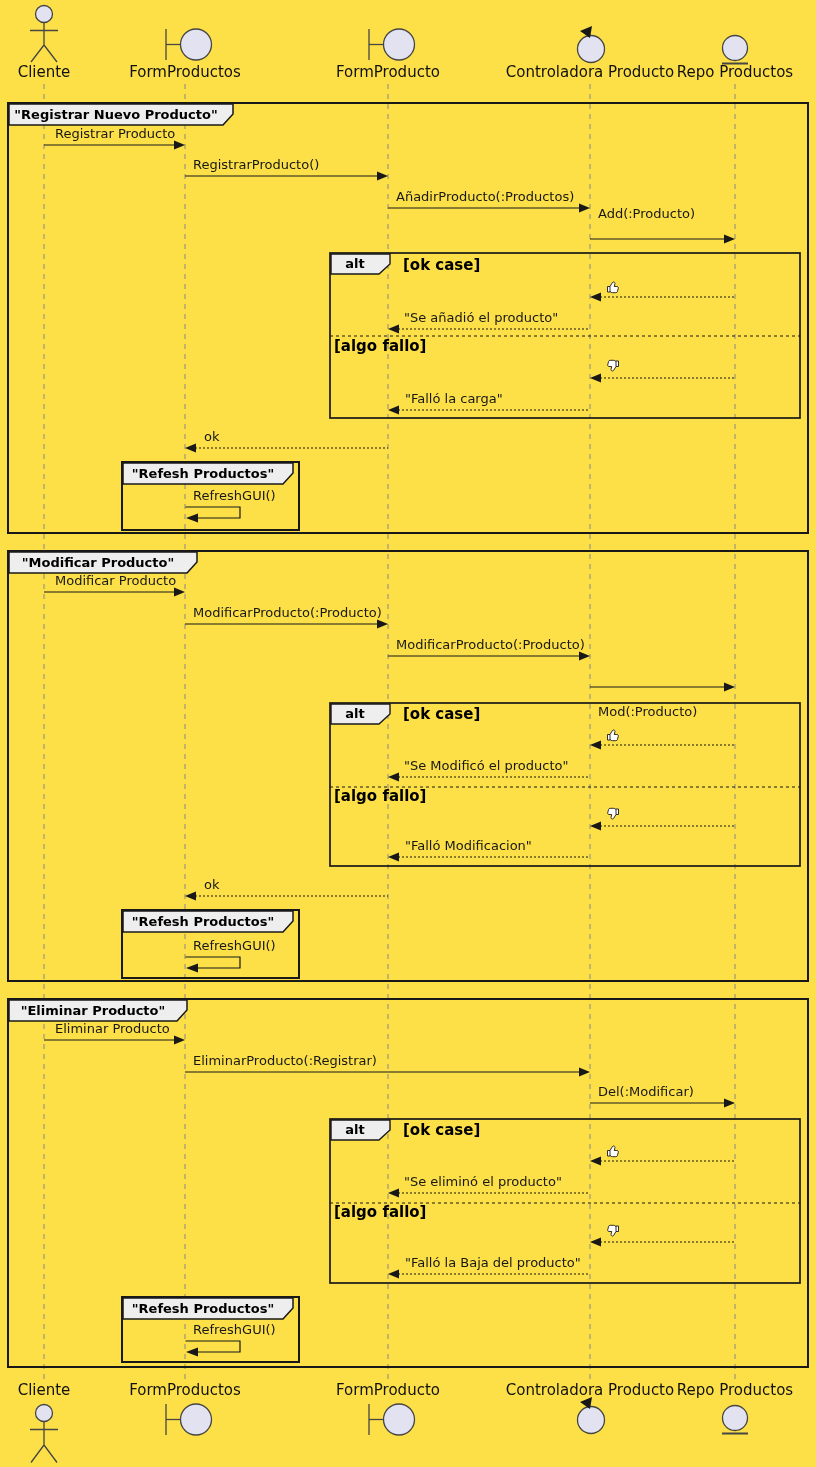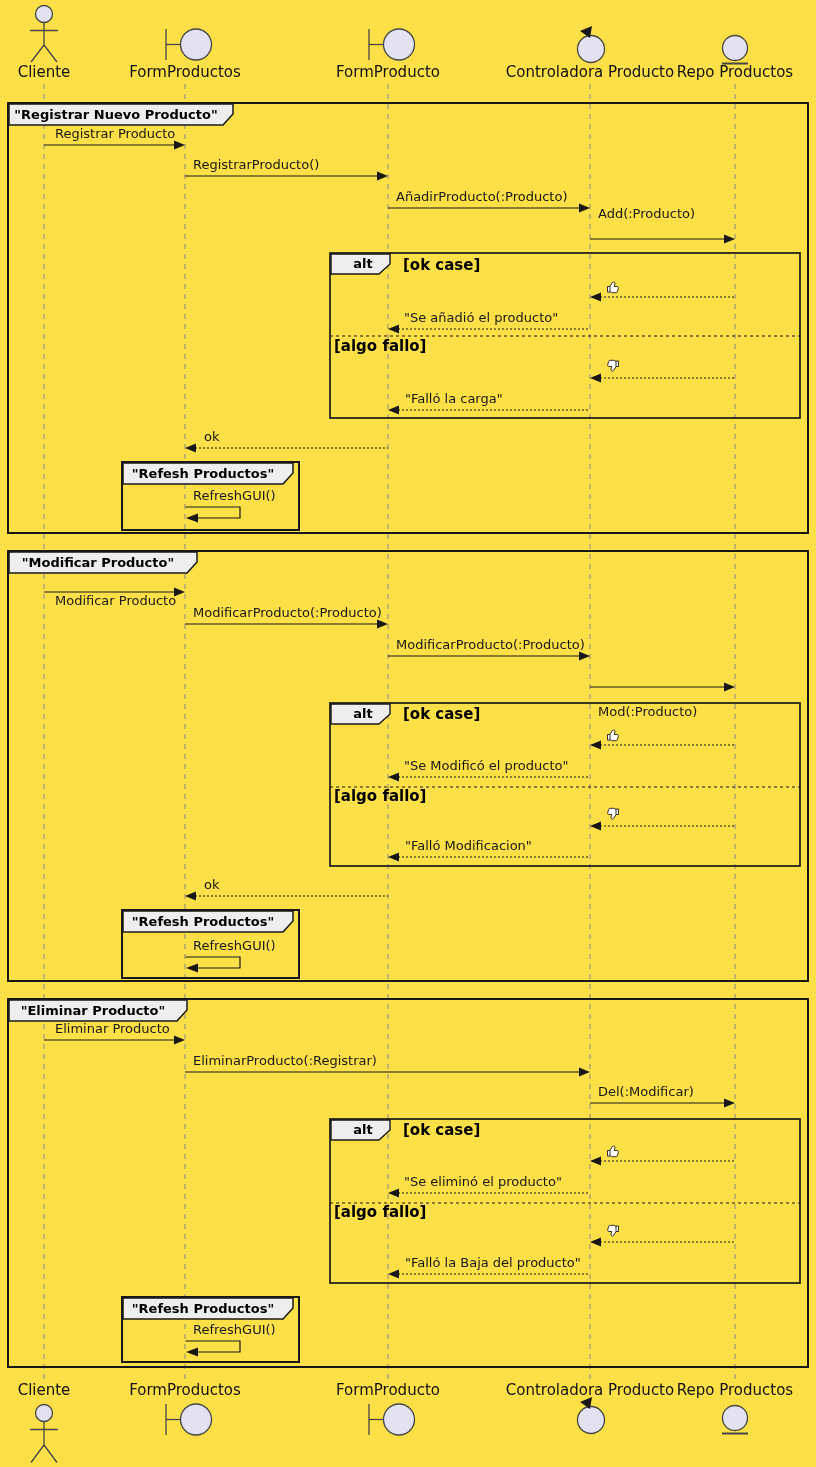--- a/index.html
+++ b/index.html
@@ -2,21 +2,21 @@
 <html><head>
 <meta charset="utf-8">
 <style>
   html,body{margin:0;padding:0;background:#ffffff;}
   #canvas{position:relative;width:816px;height:1467px;background:#fde047;overflow:hidden;
           font-family:"DejaVu Sans",sans-serif;color:#181818;}
   #linework{position:absolute;left:0;top:0;}
   .lbl{position:absolute;font-size:13px;line-height:16px;white-space:nowrap;color:#181818;}
   .plabel{position:absolute;width:200px;text-align:center;font-size:15px;line-height:18px;white-space:nowrap;color:#111;}
   .ftitle{position:absolute;text-align:center;font-weight:bold;font-size:13px;line-height:18px;white-space:nowrap;color:#000;}
-  .alt-op{position:absolute;text-align:center;font-weight:bold;font-size:13px;line-height:17px;color:#000;padding-left:8px;}
+  .alt-op{position:absolute;text-align:center;font-weight:bold;font-size:13px;line-height:17px;color:#000;}
   .guard{position:absolute;font-weight:bold;font-size:15px;line-height:13px;white-space:nowrap;color:#000;}
 </style>
 </head>
 <body>
 
 <div id="canvas">
 
 <svg id="linework" width="816" height="1467" viewBox="0 0 816 1467" xmlns="http://www.w3.org/2000/svg">
   <defs>
     <path id="thumb" d="M1.5 7.5 H4 V13 H1.5 Z M4 12.5 l1.2 .9 c.3 .2 .6 .3 1 .3 h3.6 c.8 0 1.4 -.5 1.6 -1.2 l.9 -3.3 c.2 -.9 -.4 -1.7 -1.4 -1.7 H8.3 l.6 -2.6 c.2 -.8 -.2 -1.6 -1 -1.9 c-.6 -.2 -1.2 0 -1.5 .6 L4 7.5" fill="#ffffff" stroke="#181818" stroke-width="0.9" stroke-linejoin="round"></path>
@@ -249,33 +249,33 @@
 
   <div class="plabel" style="left:-56px;top:1381px;">Cliente</div>
   <div class="plabel" style="left:85px;top:1381px;">FormProductos</div>
   <div class="plabel" style="left:288px;top:1381px;">FormProducto</div>
   <div class="plabel" style="left:490px;top:1381px;">Controladora Producto</div>
   <div class="plabel" style="left:635px;top:1381px;">Repo Productos</div>
 
   <div class="ftitle" style="left:9px;top:106px;width:214px;">"Registrar Nuevo Producto"</div>
   <div class="lbl" style="left:55px;top:126px;text-align:right;">Registrar Producto</div>
   <div class="lbl" style="left:193px;top:157px;">RegistrarProducto()</div>
-  <div class="lbl" style="left:396px;top:189px;">AñadirProducto(:Producto)</div>
+  <div class="lbl" style="left:396px;top:189px;">AñadirProducto(:Productos)</div>
   <div class="lbl" style="left:598px;top:206px;">Add(:Producto)</div>
   <div class="alt-op" style="left:331px;top:255px;width:48px;">alt</div>
   <div class="guard" style="left:403px;top:259px;">[ok case]</div>
   <div class="lbl" style="left:404px;top:310px;">"Se añadió el producto"</div>
   <div class="guard" style="left:334px;top:340px;">[algo fallo]</div>
   <div class="lbl" style="left:405px;top:391px;">"Falló la carga"</div>
   <div class="lbl" style="left:204px;top:429px;">ok</div>
   <div class="ftitle" style="left:123px;top:465px;width:160px;">"Refesh Productos"</div>
   <div class="lbl" style="left:193px;top:488px;">RefreshGUI()</div>
 
   <div class="ftitle" style="left:9px;top:554px;width:178px;">"Modificar Producto"</div>
-  <div class="lbl" style="left:55px;top:573px;margin-top:20px;">Modificar Producto</div>
+  <div class="lbl" style="left:55px;top:573px;">Modificar Producto</div>
   <div class="lbl" style="left:193px;top:605px;">ModificarProducto(:Producto)</div>
   <div class="lbl" style="left:396px;top:637px;">ModificarProducto(:Producto)</div>
   <div class="lbl" style="left:598px;top:704px;">Mod(:Producto)</div>
   <div class="alt-op" style="left:331px;top:705px;width:48px;">alt</div>
   <div class="guard" style="left:403px;top:708px;">[ok case]</div>
   <div class="lbl" style="left:404px;top:758px;">"Se Modificó el producto"</div>
   <div class="guard" style="left:334px;top:790px;">[algo fallo]</div>
   <div class="lbl" style="left:405px;top:838px;">"Falló Modificacion"</div>
   <div class="lbl" style="left:204px;top:877px;">ok</div>
   <div class="ftitle" style="left:123px;top:913px;width:160px;">"Refesh Productos"</div>

